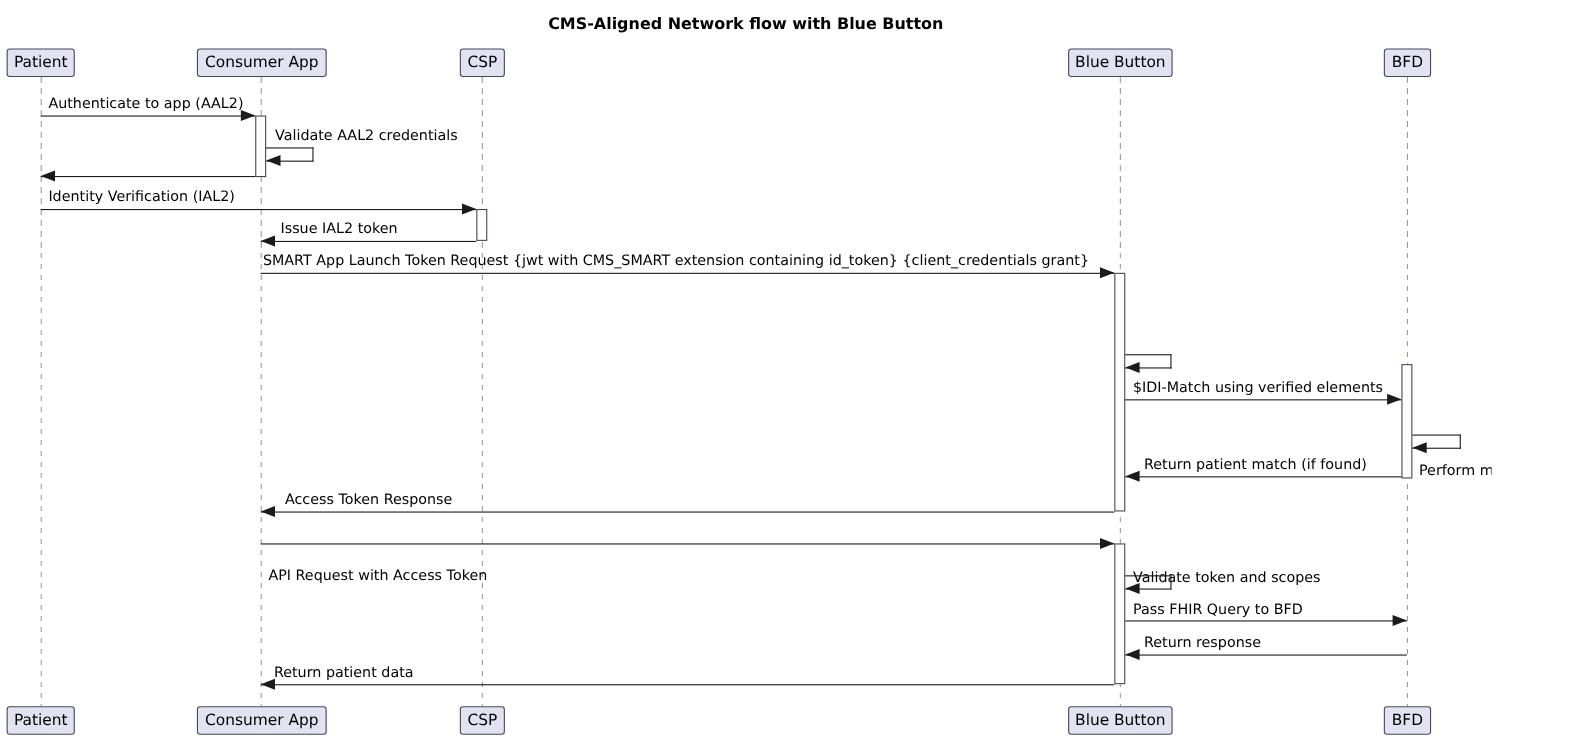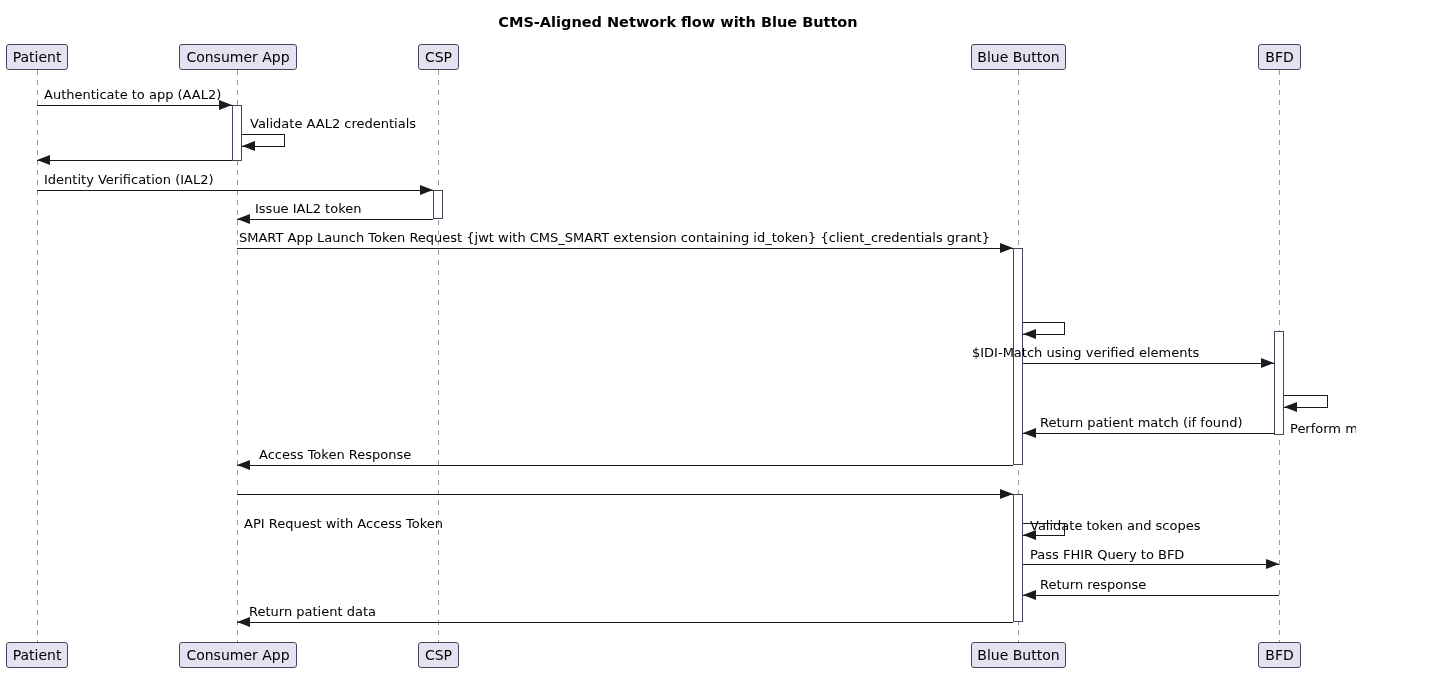--- a/index.html
+++ b/index.html
@@ -88,21 +88,21 @@
   <div class="msg-line" style="left:237px;top:219px;width:196px;"></div>
   <div class="ah-l" style="left:237px;top:214px;"></div>
 
   <div class="lbl" style="left:228px;top:230px;margin-left:11px;">SMART App Launch Token Request {jwt with CMS_SMART extension containing id_token} {client_credentials grant}</div>
   <div class="msg-line" style="left:237px;top:248px;width:776px;"></div>
   <div class="ah-r" style="left:1000px;top:243px;"></div>
 
   <div class="selfbox" style="left:1023px;top:322px;width:42px;height:13px;"></div>
   <div class="ah-l" style="left:1023px;top:329px;"></div>
 
-  <div class="lbl" style="left:972px;top:345px;">$IDI-Match using verified elements</div>
+  <div class="lbl" style="left:1030px;top:345px;">$IDI-Match using verified elements</div>
   <div class="msg-line" style="left:1023px;top:363px;width:251px;"></div>
   <div class="ah-r" style="left:1261px;top:358px;"></div>
 
   <div class="lbl" style="left:1290px;top:389px;margin-top:32px;">Perform matching</div>
   <div class="selfbox" style="left:1284px;top:395px;width:44px;height:13px;"></div>
   <div class="ah-l" style="left:1284px;top:402px;"></div>
 
   <div class="lbl" style="left:1040px;top:415px;">Return patient match (if found)</div>
   <div class="msg-line" style="left:1023px;top:433px;width:251px;"></div>
   <div class="ah-l" style="left:1023px;top:428px;"></div>

